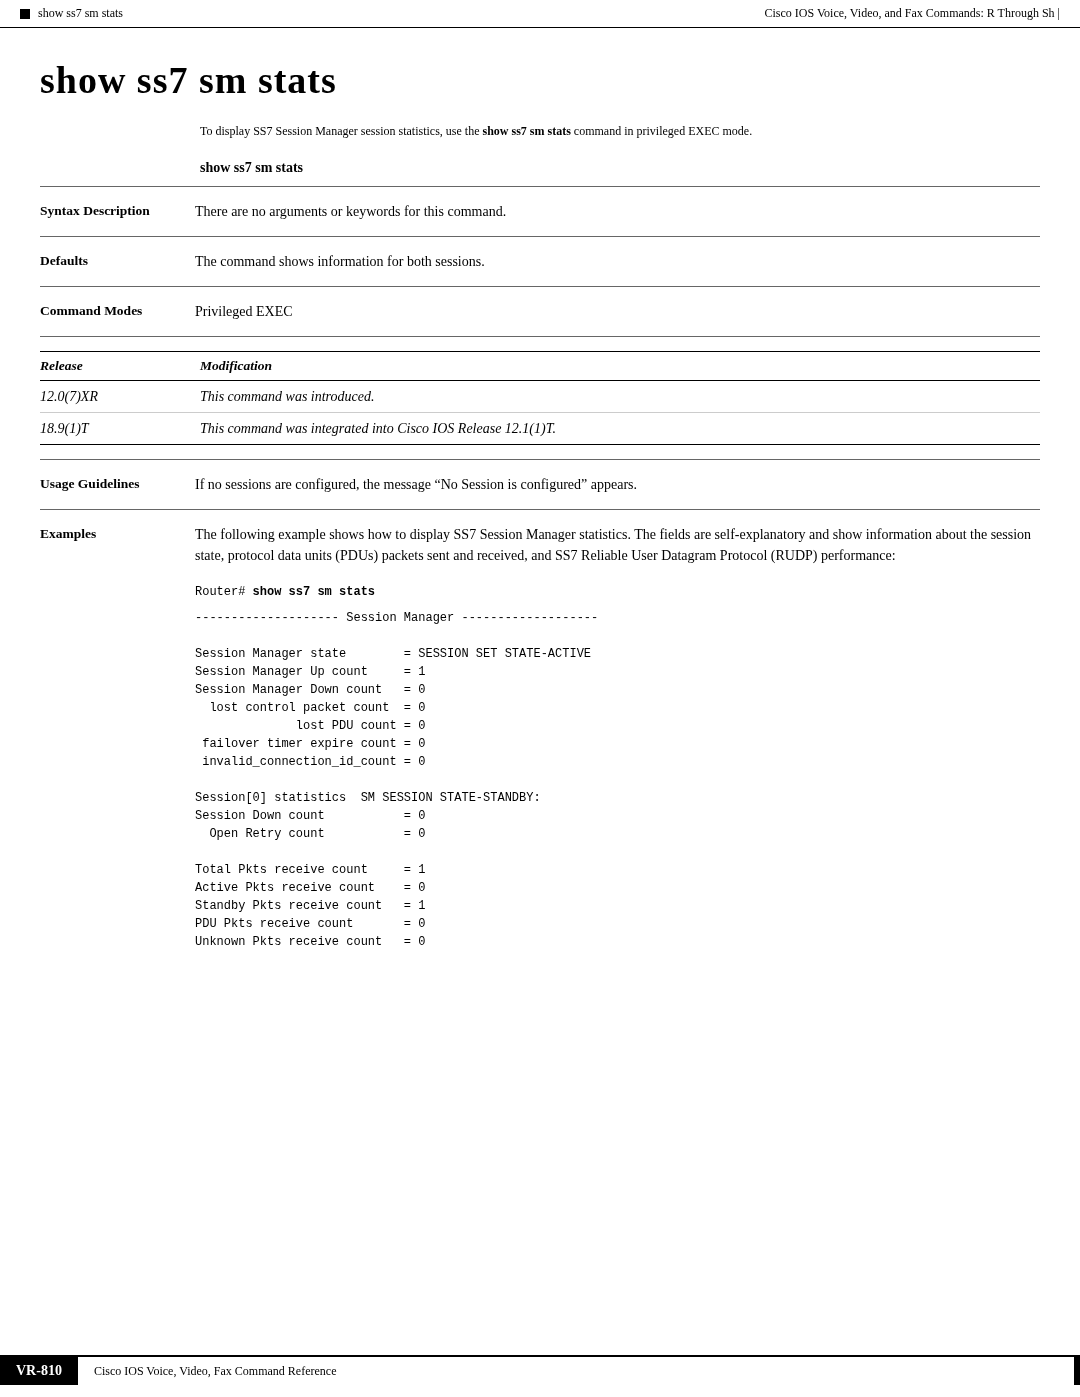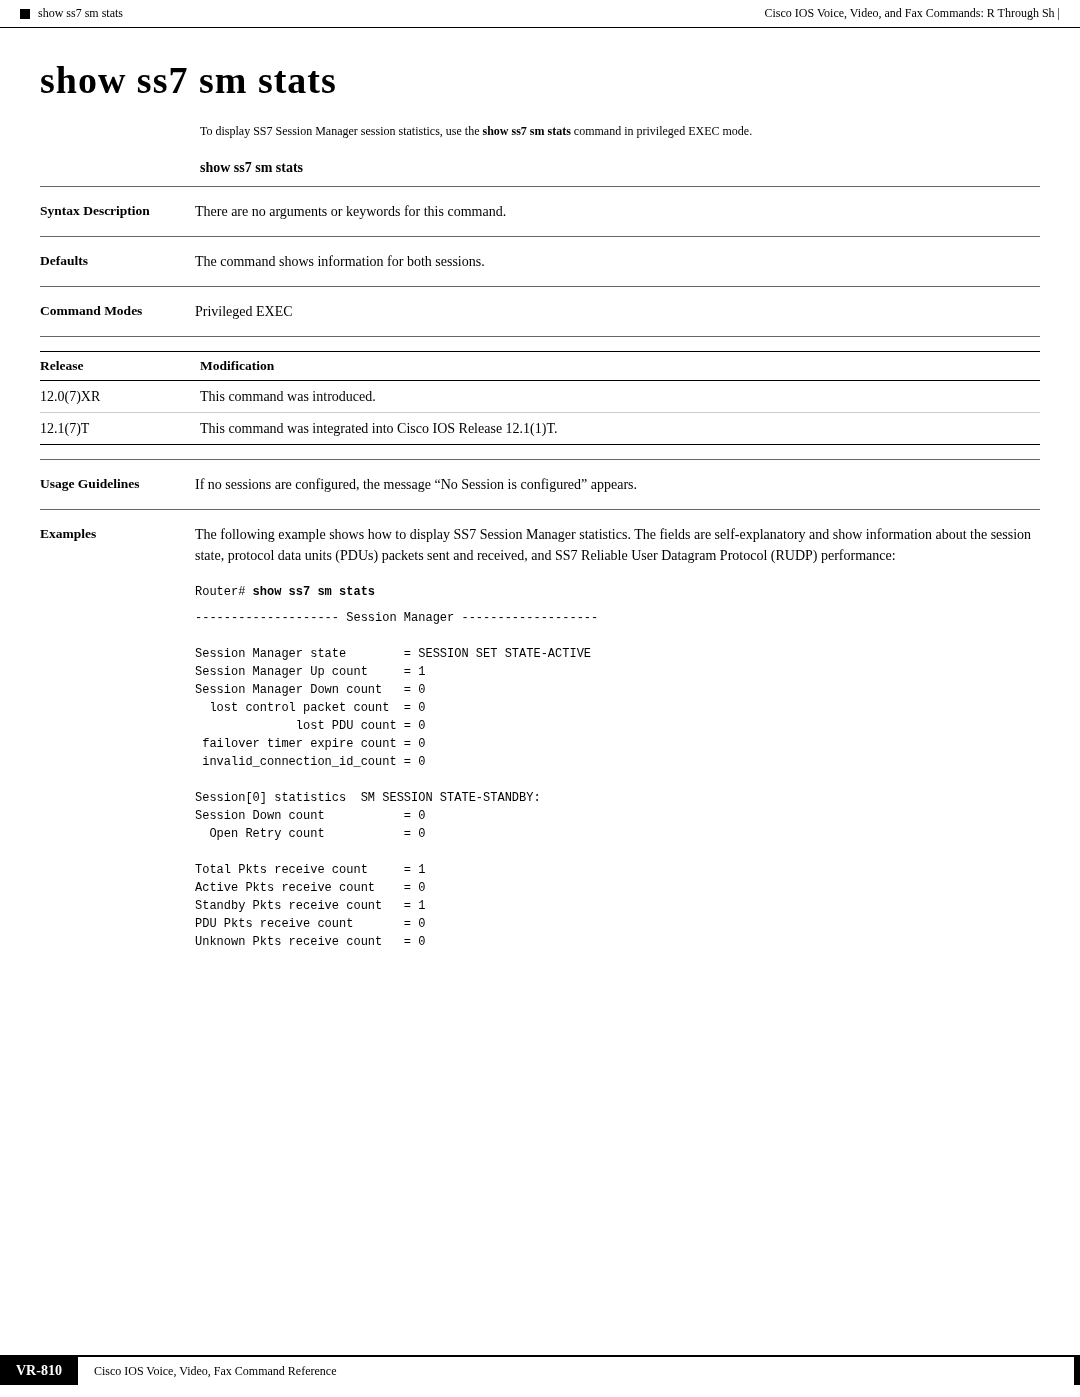--- a/index.html
+++ b/index.html
@@ -89,20 +89,21 @@
       flex: 1;
       font-size: 14px;
       line-height: 1.5;
     }
 
     
     .history-table {
       width: 100%;
       border-collapse: collapse;
       border-top: 1.5px solid #000;
+      font-style: italic;
     }
     .history-table th {
       text-align: left;
       font-weight: bold;
       font-size: 13.5px;
       padding: 4px 10px 4px 0;
       border-bottom: 1px solid #000;
     }
     .history-table td {
       font-size: 14px;
@@ -222,21 +223,21 @@
             <th class="col-release">Release</th>
             <th>Modification</th>
           </tr>
         </thead>
         <tbody id="history-table-body">
         <tr>
               <td>12.0(7)XR</td>
               <td>This command was introduced.</td>
             </tr>
             <tr>
-              <td>12.1(7)T</td>
+              <td>18.9(1)T</td>
               <td>This command was integrated into Cisco IOS Release 12.1(1)T.</td>
             </tr>
           </tbody>
       </table>
     </div>
   </div>
 
   <div class="section-row">
     <div class="section-label">Usage Guidelines</div>
     <div class="section-content">If no sessions are configured, the message “No Session is configured” appears.</div>

